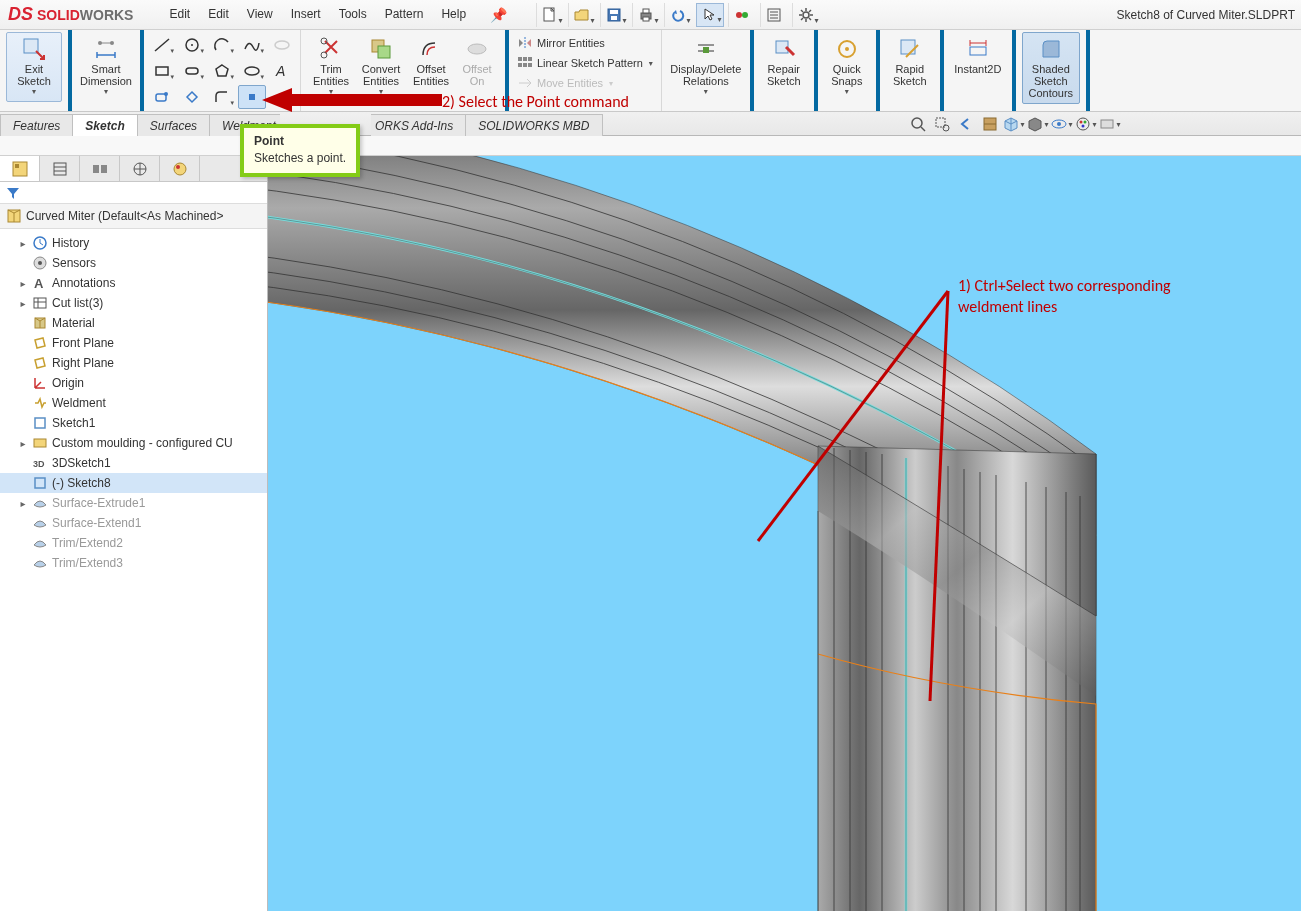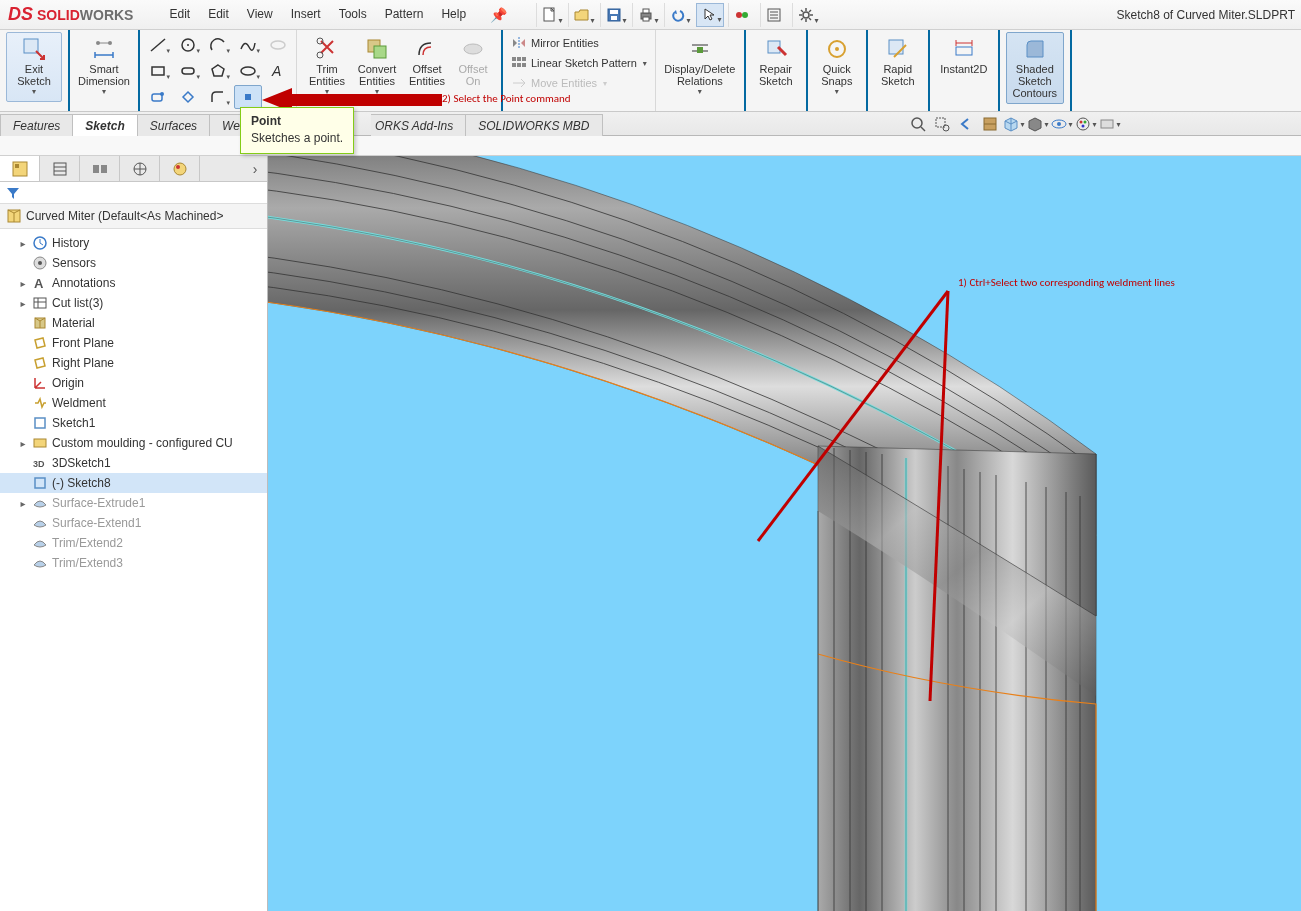--- a/index.html
+++ b/index.html
@@ -14,21 +14,21 @@
 .menubar { display: flex; gap: 2px; margin-left: 20px; }
 .menubar span { padding: 4px 8px; cursor: pointer; }
 .pin-icon { color:#1e7bd6; margin-left:6px; font-size:14px; }
 .qat { display: flex; align-items: center; gap: 4px; margin-left: 20px; }
 .qat .qbtn { width: 28px; height: 24px; display:flex; align-items:center; justify-content:center; border-left:1px solid #ddd; cursor:pointer; position:relative; }
 .qat .qbtn .drop { font-size:8px; color:#555; position:absolute; right:1px; bottom:2px;}
 .title-right { margin-left: auto; padding-right: 6px; font-size: 12px; color:#333; }
 
 
 .ribbon { height: 82px; background: #f5f5f5; border-bottom: 1px solid #c9c9c9; display: flex; }
-.rgroup { display:flex; flex-direction:column; align-items:center; justify-content:flex-start; padding: 2px 6px 0 6px; border-right:2px solid #0369a1; position:relative;}
+.rgroup { display:flex; flex-direction:column; align-items:center; justify-content:flex-start; padding: 2px 6px 0 6px; border-right:4px solid #0369a1; position:relative;}
 .rbtn-big { display:flex; flex-direction:column; align-items:center; width: 56px; padding:4px 2px; text-align:center; line-height:1.1; cursor:pointer; border:1px solid transparent; border-radius:2px;}
 .rbtn-big.active { background: linear-gradient(#e8f0fa,#d8e6f5); border-color:#9bb8d8;}
 .rbtn-big.pressed { background: linear-gradient(#d5e4f3,#c8daed); border-color:#7fa6cc;justify-content:space-between;}
 .rbtn-big .ic { width:24px; height:24px; margin-bottom:2px; display:flex; align-items:center; justify-content:center;}
 .rbtn-big .lbl { font-size:11px; }
 .rbtn-big.disabled { color:#aaa; }
 .rbtn-big.disabled .ic svg * { stroke:#bbb; fill:#ddd;}
 .dd { font-size:8px; color:#555; margin-top:1px;}
 
 .sketch-tools { display:grid; grid-template-columns: repeat(5, 28px); grid-template-rows: repeat(3, 24px); gap:2px; padding:3px 4px; border-right:1px solid #d8d8d8;}
@@ -43,21 +43,21 @@
 
 
 .tabrow { height: 24px; background: linear-gradient(#f0f0f0,#e8e8e8); display:flex; align-items:flex-end; border-bottom:1px solid #b8b8b8; position:relative;}
 .tab { padding: 4px 12px 3px 12px; background:#e8e8e8; border:1px solid #c0c0c0; border-bottom:none; margin-right:-1px; margin-bottom:-1px; font-size:12px; cursor:pointer;font-style:italic; }
 .tab.active { background:#fff; font-weight:bold; position:relative; z-index:2;}
 .heads-up { position:absolute; right:180px; top:2px; display:flex; gap:2px; align-items:center;}
 .hbtn { width:22px; height:20px; display:flex; align-items:center; justify-content:center; cursor:pointer;}
 .hbtn.dd-after::after { content:"▾"; font-size:8px; color:#555; margin-left:1px;}
 
 
-.tooltip-box { position:absolute; left:240px; top:107px; background:#ffffe8; border:1px solid #84cc16; padding:6px 10px 8px 10px; z-index:50; font-size:12px; box-shadow:2px 2px 4px rgba(0,0,0,0.2);}
+.tooltip-box { position:absolute; left:240px; top:124px; background:#ffffe8; border:4px solid #84cc16; padding:6px 10px 8px 10px; z-index:50; font-size:12px; box-shadow:2px 2px 4px rgba(0,0,0,0.2);}
 .tooltip-box .tt-title { font-weight:bold; margin-bottom:3px;}
 
 
 .thinbar { height: 20px; background:#f8f8f8; border-bottom:1px solid #d0d0d0;}
 
 
 .main { display:flex; height: calc(911px - 30px - 82px - 24px - 20px); }
 .sidebar { width: 268px; border-right:1px solid #bcbcbc; background:#fff; display:flex; flex-direction:column;}
 .side-tabs { height:26px; background:#e9e9e9; border-bottom:1px solid #c8c8c8; display:flex;}
 .side-tab { width:40px; display:flex; align-items:center; justify-content:center; border-right:1px solid #c8c8c8; cursor:pointer;}
@@ -69,21 +69,21 @@
 .tnode { display:flex; align-items:center; gap:4px; padding:2px 4px 2px 18px; font-size:12px; cursor:pointer; white-space:nowrap;}
 .tnode .exp { width:10px; font-size:10px; color:#666; text-align:center;}
 .tnode .ticon { width:16px; height:16px; display:flex; align-items:center; justify-content:center;}
 .tnode.dim { color:#999;}
 .tnode.sel { background:#d2e5f8;}
 
 .canvas { flex:1; position:relative; background:#7dd3fc; overflow:hidden;}
 .canvas svg { position:absolute; left:0; top:0;}
 
 
-.annot { position:absolute; color:#c00000; font-size:11px; font-family: Calibri, Arial, sans-serif; z-index:30;}
+.annot { position:absolute; color:#c00000; font-size:16px; font-family: Calibri, Arial, sans-serif; z-index:30;}
 .arrow-red { position:absolute; z-index:29;}
 
 </style>
 </head>
 <body>
 
 <div class="titlebar">
   <div class="logo">
     <span class="ds">DS</span>
     <span class="solid">SOLID</span>

